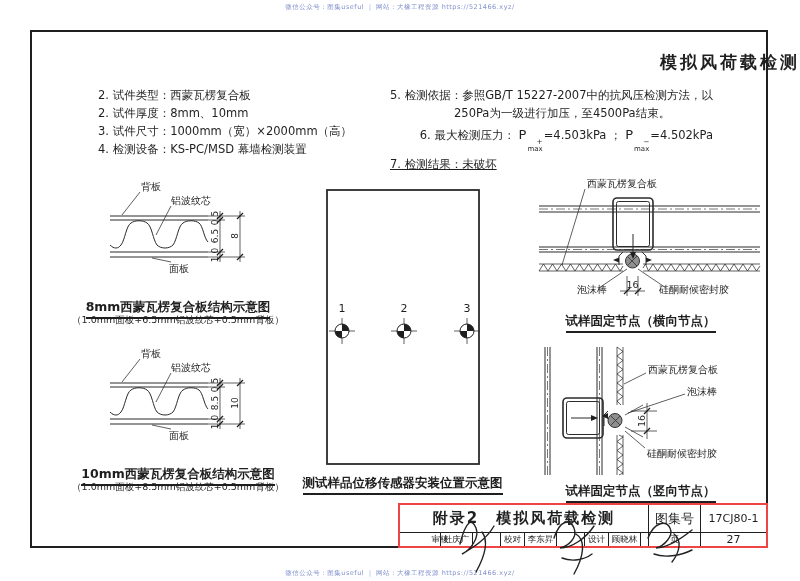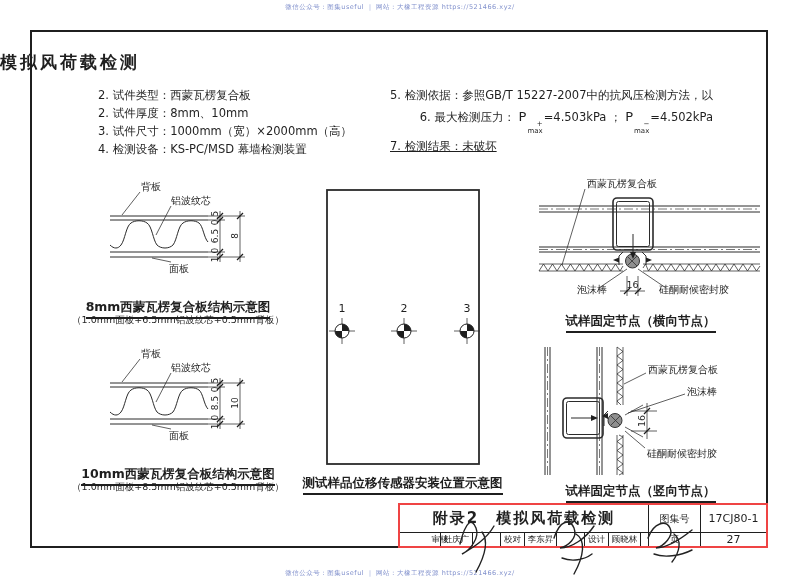--- a/index.html
+++ b/index.html
@@ -8,21 +8,21 @@
     font-family:"DejaVu Sans",sans-serif;color:#1f1f1f;overflow:hidden;
   }
   .abs{position:absolute;}
   
   .watermark{left:0;right:0;text-align:center;font-size:6.5px;color:#8090cc;letter-spacing:.5px;}
   #watermark-top{top:3px;}
   #watermark-bottom{top:569px;}
   
   #frame{left:30px;top:30px;width:738px;height:518px;border:2px solid #1f1f1f;box-sizing:border-box;}
   
-  #main-title{left:0;right:0;top:51px;text-align:left;font-size:17px;font-weight:bold;letter-spacing:3px;}
+  #main-title{left:0;right:0;top:51px;text-align:right;font-size:17px;font-weight:bold;letter-spacing:3px;}
   
   .note-line{font-size:11.5px;line-height:18px;white-space:nowrap;}
   #notes-left{left:98px;top:86px;}
   #notes-right{left:390px;top:86px;}
   #notes-right .cont{padding-left:64px;}
   .formula{font-size:11.5px;line-height:20px;white-space:nowrap;text-align:right;}
   .pbase{font-size:13px;}
   .stack{display:inline-flex;flex-direction:column;font-size:7px;line-height:7px;vertical-align:-5px;margin:0 1px;}
   
   .capwrap{text-align:center;}
@@ -45,21 +45,21 @@
   .tick{stroke:#1f1f1f;stroke-width:1.3;}
   .blob{fill:#8f8f8f;stroke:#333;stroke-width:1;}
   .arrow{fill:#1f1f1f;stroke:none;}
   
   #titleblock{left:398px;top:503px;width:370px;height:45px;border:2px solid #ef4444;box-sizing:border-box;display:flex;flex-direction:column;background:transparent;}
   #tb-row1{height:27px;display:flex;border-bottom:1px solid #1f1f1f;}
   #tb-row2{flex:1;display:flex;}
   .tb-cell{display:flex;align-items:center;justify-content:center;box-sizing:border-box;}
   .bl{border-left:1px solid #1f1f1f;}
   #tb-apptitle{flex:1;font-size:15px;font-weight:bold;letter-spacing:2px;}
-  .tb-lab{font-size:10px;}
+  .tb-lab{font-size:13px;}
   .tb-val{font-size:11px;}
   .tb-s{font-size:8.5px;white-space:nowrap;overflow:visible;}
   .sig{position:absolute;pointer-events:none;}
 </style>
 </head>
 <body>
 
 <div class="abs watermark" id="watermark-top">微信公众号：图集useful ｜ 网站：大橡工程资源 https://521466.xyz/</div>
 <div class="abs watermark" id="watermark-bottom">微信公众号：图集useful ｜ 网站：大橡工程资源 https://521466.xyz/</div>
 
@@ -69,20 +69,21 @@
 
 <div class="abs" id="notes-left">
   <div class="note-line">2. 试件类型：西蒙瓦楞复合板</div>
   <div class="note-line">2. 试件厚度：8mm、10mm</div>
   <div class="note-line">3. 试件尺寸：1000mm（宽）×2000mm（高）</div>
   <div class="note-line">4. 检测设备：KS-PC/MSD 幕墙检测装置</div>
 </div>
 
 <div class="abs" id="notes-right">
   <div class="note-line">5. 检测依据：参照GB/T 15227-2007中的抗风压检测方法，以</div>
+  <div class="note-line cont">250Pa为一级进行加压，至4500Pa结束。</div>
   <div class="formula" style="margin-top:3px;">
     <span>6. 最大检测压力：</span>
     <span class="pbase">P</span><span class="stack">
         <span>+</span>
         <span>max</span>
       </span><span>=4.503kPa</span>
     <span>；</span>
     <span class="pbase">P</span><span class="stack">
         <span>−</span>
         <span>max</span>

